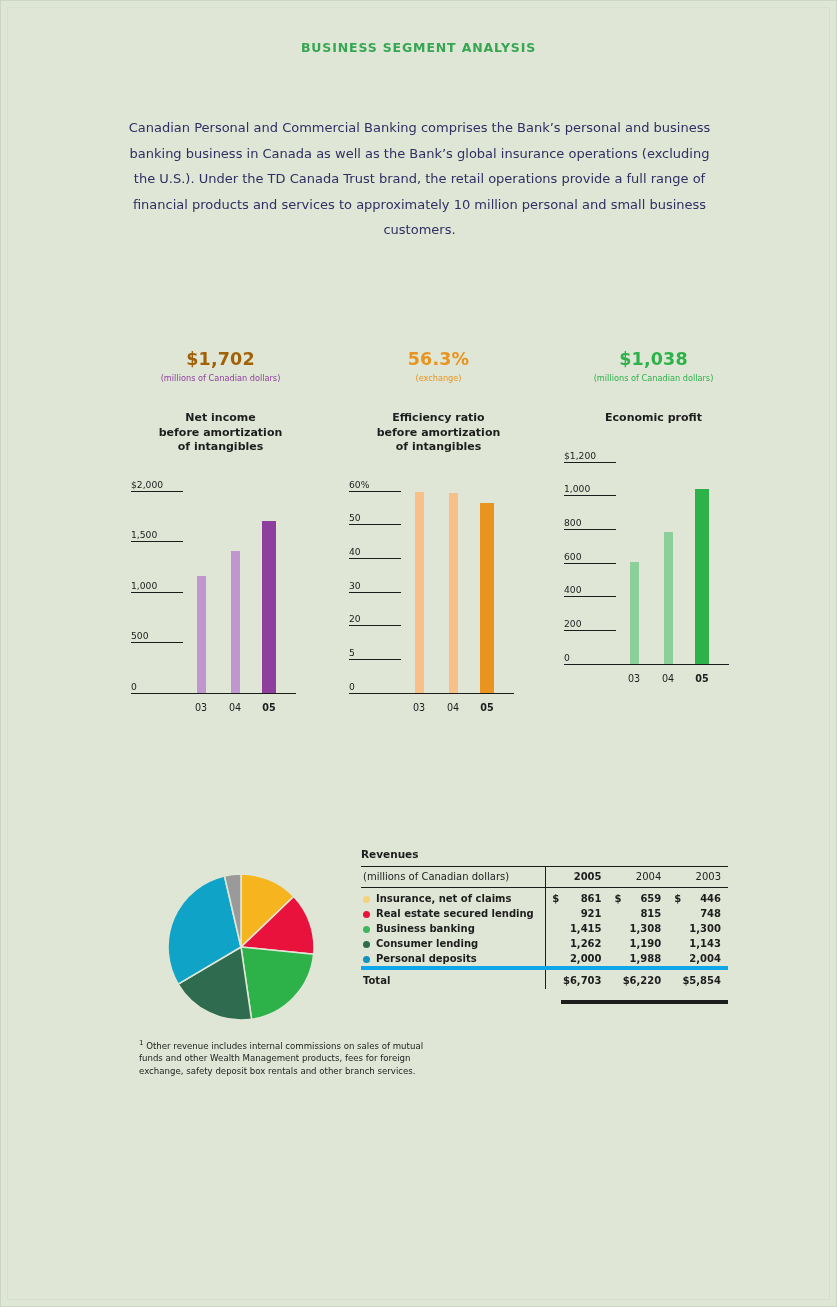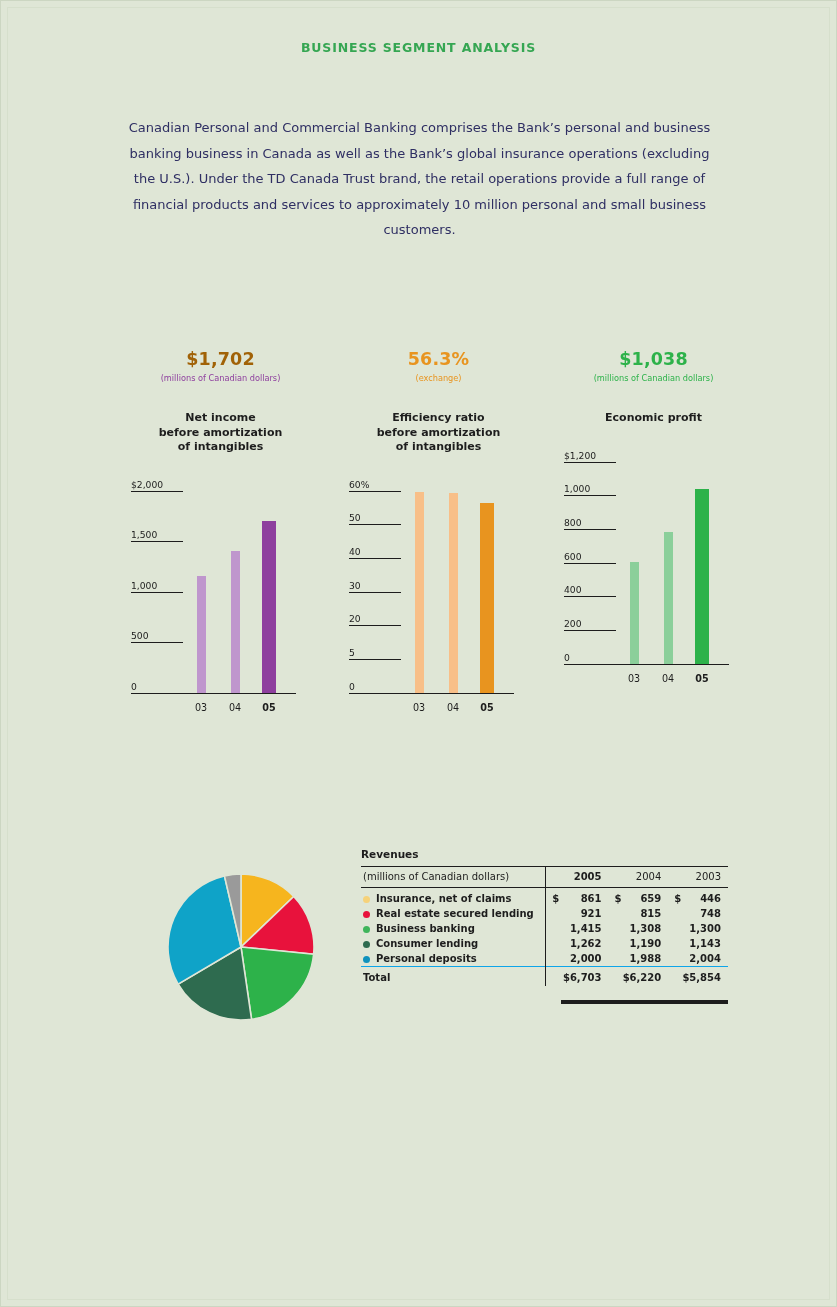--- a/index.html
+++ b/index.html
@@ -171,21 +171,21 @@
   table.rev .val.y2005 { font-weight: bold; width: 58px; }
   table.rev thead td { font-weight: bold; padding-bottom: 3px; padding-top: 2px; }
   table.rev thead td.y2004, table.rev thead td.y2003 { font-weight: normal; }
   table.rev thead td.lbl { font-weight: normal; }
   .rule-top  { border-top: 1px solid #1d1d1d; }
   .rule-mid  { border-bottom: 1px solid #1d1d1d; }
   .vsep { border-left: 1px solid #1d1d1d; margin-left: 8px; }
   tr.first-data td { padding-top: 3px; }
   tr.total td {
     font-weight: bold;
-    border-top: 1px solid #0ea5e9;
+    border-top: 4px solid #0ea5e9;
     padding-top: 2px;
     height: 17px;
   }
   .totalbar {
     position: absolute;
     left: 200px; top: 152px;
     width: 167px; height: 4px;
     background: #1d1d1d;
   }
   .dot {
@@ -395,14 +395,18 @@
             <td class="lbl">Total</td>
             <td class="val y2005 vsep">$6,703</td>
             <td class="val y2004">$6,220</td>
             <td class="val y2003">$5,854</td>
           </tr>
         </tbody>
     </table>
     <div class="totalbar"></div>
   </div>
 
+  <div id="footnote">
+    <sup>1</sup>
+    <span>Other revenue includes internal commissions on sales of mutual funds and other Wealth Management products, fees for foreign exchange, safety deposit box rentals and other branch services.</span>
+  </div>
 
 </div>
 
 </body></html>

